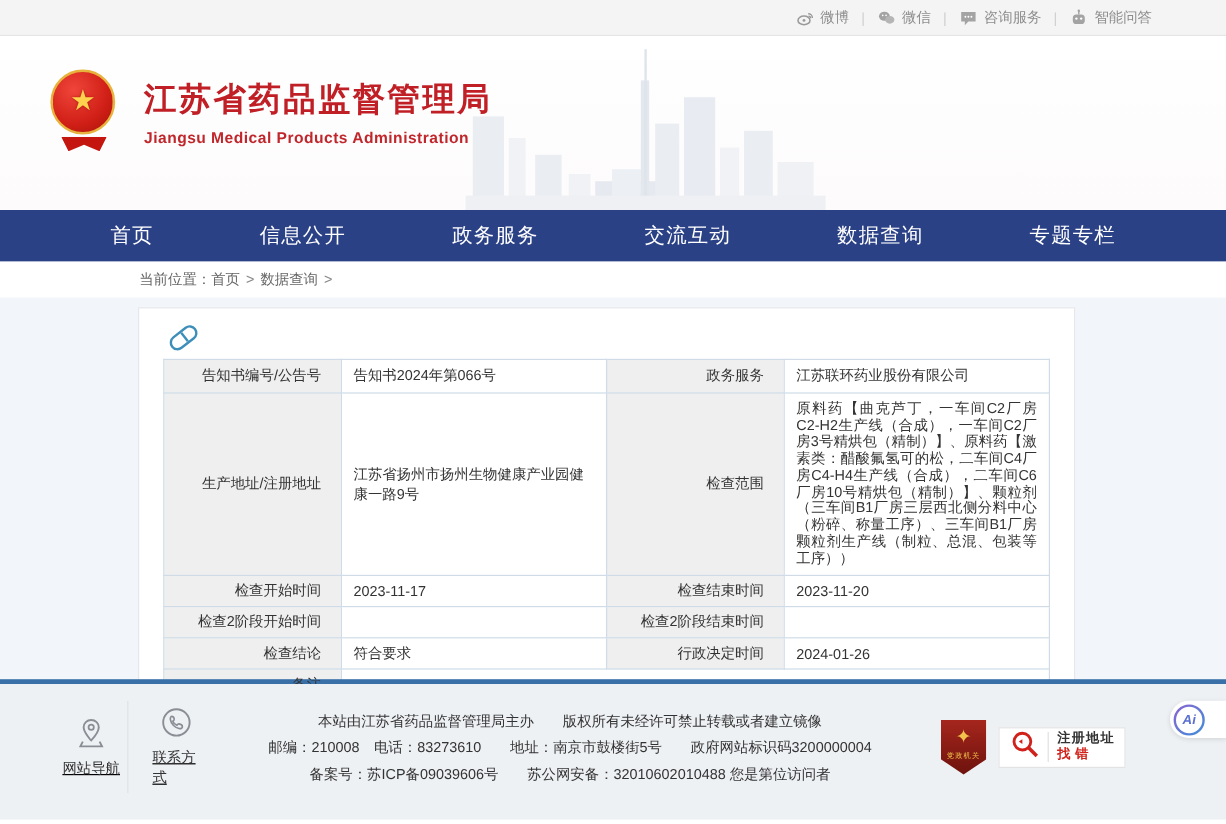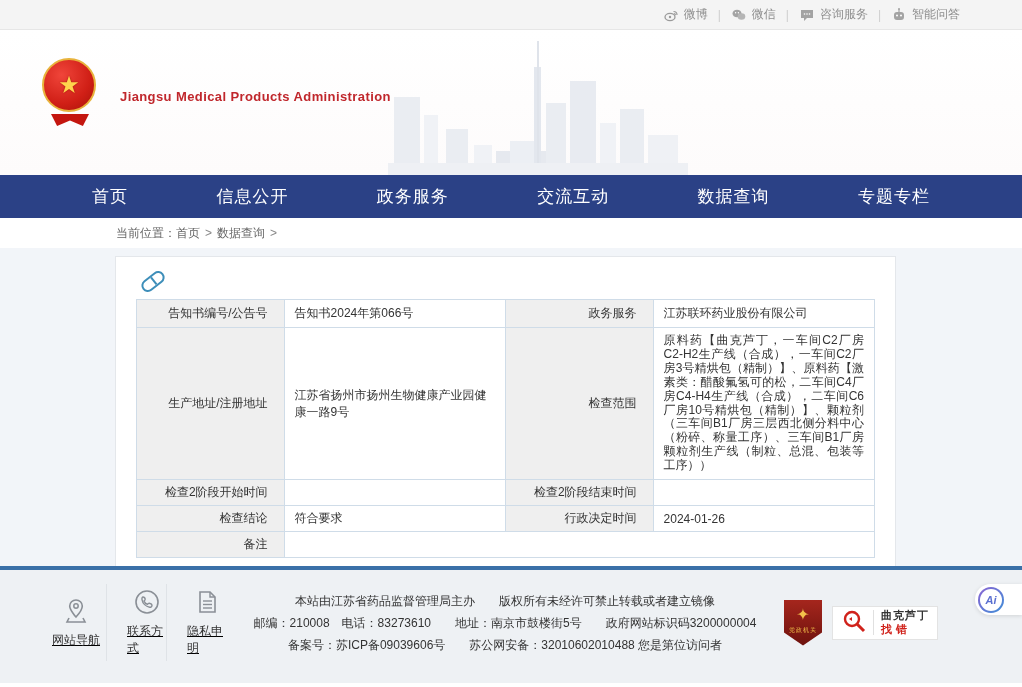--- a/index.html
+++ b/index.html
@@ -161,20 +161,21 @@
     <div style="left:0;    width:300px;height:12px; background:#eef0f4;"></div>
   </div>
   <div class="brand">
     <div class="emblem">
       <div class="emblem-circle">
           <span class="emblem-star">★</span>
         </div>
       <div class="emblem-ribbon"></div>
     </div>
     <div class="brand-text">
+      <div class="cn">江苏省药品监督管理局</div>
       <div class="en">Jiangsu Medical Products Administration</div>
     </div>
   </div>
 </div>
 
 <div class="nav">
   <span class="nav-item">首页</span>
   <span class="nav-item">信息公开</span>
   <span class="nav-item">政务服务</span>
   <span class="nav-item">交流互动</span>
@@ -209,20 +210,26 @@
         <th class="lbl">政务服务</th>
         <td class="val">江苏联环药业股份有限公司</td>
       </tr>
       <tr>
         <th class="lbl">生产地址/注册地址</th>
         <td class="val addr-cell">江苏省扬州市扬州生物健康产业园健康一路9号</td>
         <th class="lbl">检查范围</th>
         <td class="val scope-cell">原料药【曲克芦丁，一车间C2厂房C2-H2生产线（合成），一车间C2厂房3号精烘包（精制）】、原料药【激素类：醋酸氟氢可的松，二车间C4厂房C4-H4生产线（合成），二车间C6厂房10号精烘包（精制）】、颗粒剂（三车间B1厂房三层西北侧分料中心（粉碎、称量工序）、三车间B1厂房颗粒剂生产线（制粒、总混、包装等工序））</td>
       </tr>
       <tr class="r-std">
+        <th class="lbl">检查开始时间</th>
+        <td class="val">2023-11-17</td>
+        <th class="lbl">检查结束时间</th>
+        <td class="val">2023-11-20</td>
+      </tr>
+      <tr class="r-std">
         <th class="lbl">检查2阶段开始时间</th>
         <td class="val"></td>
         <th class="lbl">检查2阶段结束时间</th>
         <td class="val"></td>
       </tr>
       <tr class="r-std">
         <th class="lbl">检查结论</th>
         <td class="val">符合要求</td>
         <th class="lbl">行政决定时间</th>
         <td class="val">2024-01-26</td>
@@ -251,53 +258,41 @@
     </div>
     <div class="qlink">
       <span class="ql-ico">
         <svg viewBox="0 0 28 28" width="28" height="28">
             <circle cx="14" cy="14" r="11" fill="none" stroke="#8a8f96" stroke-width="1.6"></circle>
             <path d="M10 9c1 0 2 1 2.2 2.2.1.8-.6 1.4-1.2 1.8.6 1.6 1.8 2.8 3.4 3.4.4-.6 1-1.3 1.8-1.2C17.4 15.4 19 16.4 19 17.6c0 1-1.2 1.8-2.4 1.6-3.8-.6-7-3.8-7.6-7.6C8.8 10.4 9.2 9 10 9z" fill="none" stroke="#8a8f96" stroke-width="1.4"></path>
           </svg>
       </span>
       <span class="ql-label">联系方式</span>
     </div>
-    <div class="qlink">
-      <span class="ql-ico">
-        <svg viewBox="0 0 28 28" width="28" height="28">
-            <path d="M7 4h10l5 5v15H7z" fill="none" stroke="#8a8f96" stroke-width="1.6"></path>
-            <path d="M17 4v5h5" fill="none" stroke="#8a8f96" stroke-width="1.4"></path>
-            <line x1="10" y1="13" x2="19" y2="13" stroke="#8a8f96" stroke-width="1.4"></line>
-            <line x1="10" y1="16.5" x2="19" y2="16.5" stroke="#8a8f96" stroke-width="1.4"></line>
-            <line x1="10" y1="20" x2="19" y2="20" stroke="#8a8f96" stroke-width="1.4"></line>
-          </svg>
-      </span>
-      <span class="ql-label">隐私申明</span>
-    </div>
   </div>
   <div class="foot-center">
     <div>本站由江苏省药品监督管理局主办　　版权所有未经许可禁止转载或者建立镜像</div>
     <div>邮编：210008　电话：83273610　　地址：南京市鼓楼街5号　　政府网站标识码3200000004</div>
     <div>备案号：苏ICP备09039606号　　苏公网安备：32010602010488 您是第位访问者</div>
   </div>
   <div class="badges">
     <div class="shield">
       <span class="sh-star">✦</span>
       <span class="sh-label">党政机关</span>
     </div>
     <div class="finderr">
       <span>
         <svg viewBox="0 0 26 26" width="26" height="26">
             <circle cx="11" cy="11" r="7" fill="none" stroke="#d0221b" stroke-width="2.4"></circle>
             <line x1="16" y1="16" x2="23" y2="23" stroke="#d0221b" stroke-width="3"></line>
             <path d="M8 11l3-2v4z" fill="#d0221b"></path>
           </svg>
       </span>
       <span class="fe-text">
-        <span class="fe-top">曲克芦丁</span>
+        <span class="fe-top">注册地址</span>
         <span class="fe-bottom">找错</span>
       </span>
     </div>
   </div>
 </div>
 
 <div class="ai-float">
   <span class="ai-ring">
     <span class="ai-inner">
       <span class="ai-txt">Ai</span>

